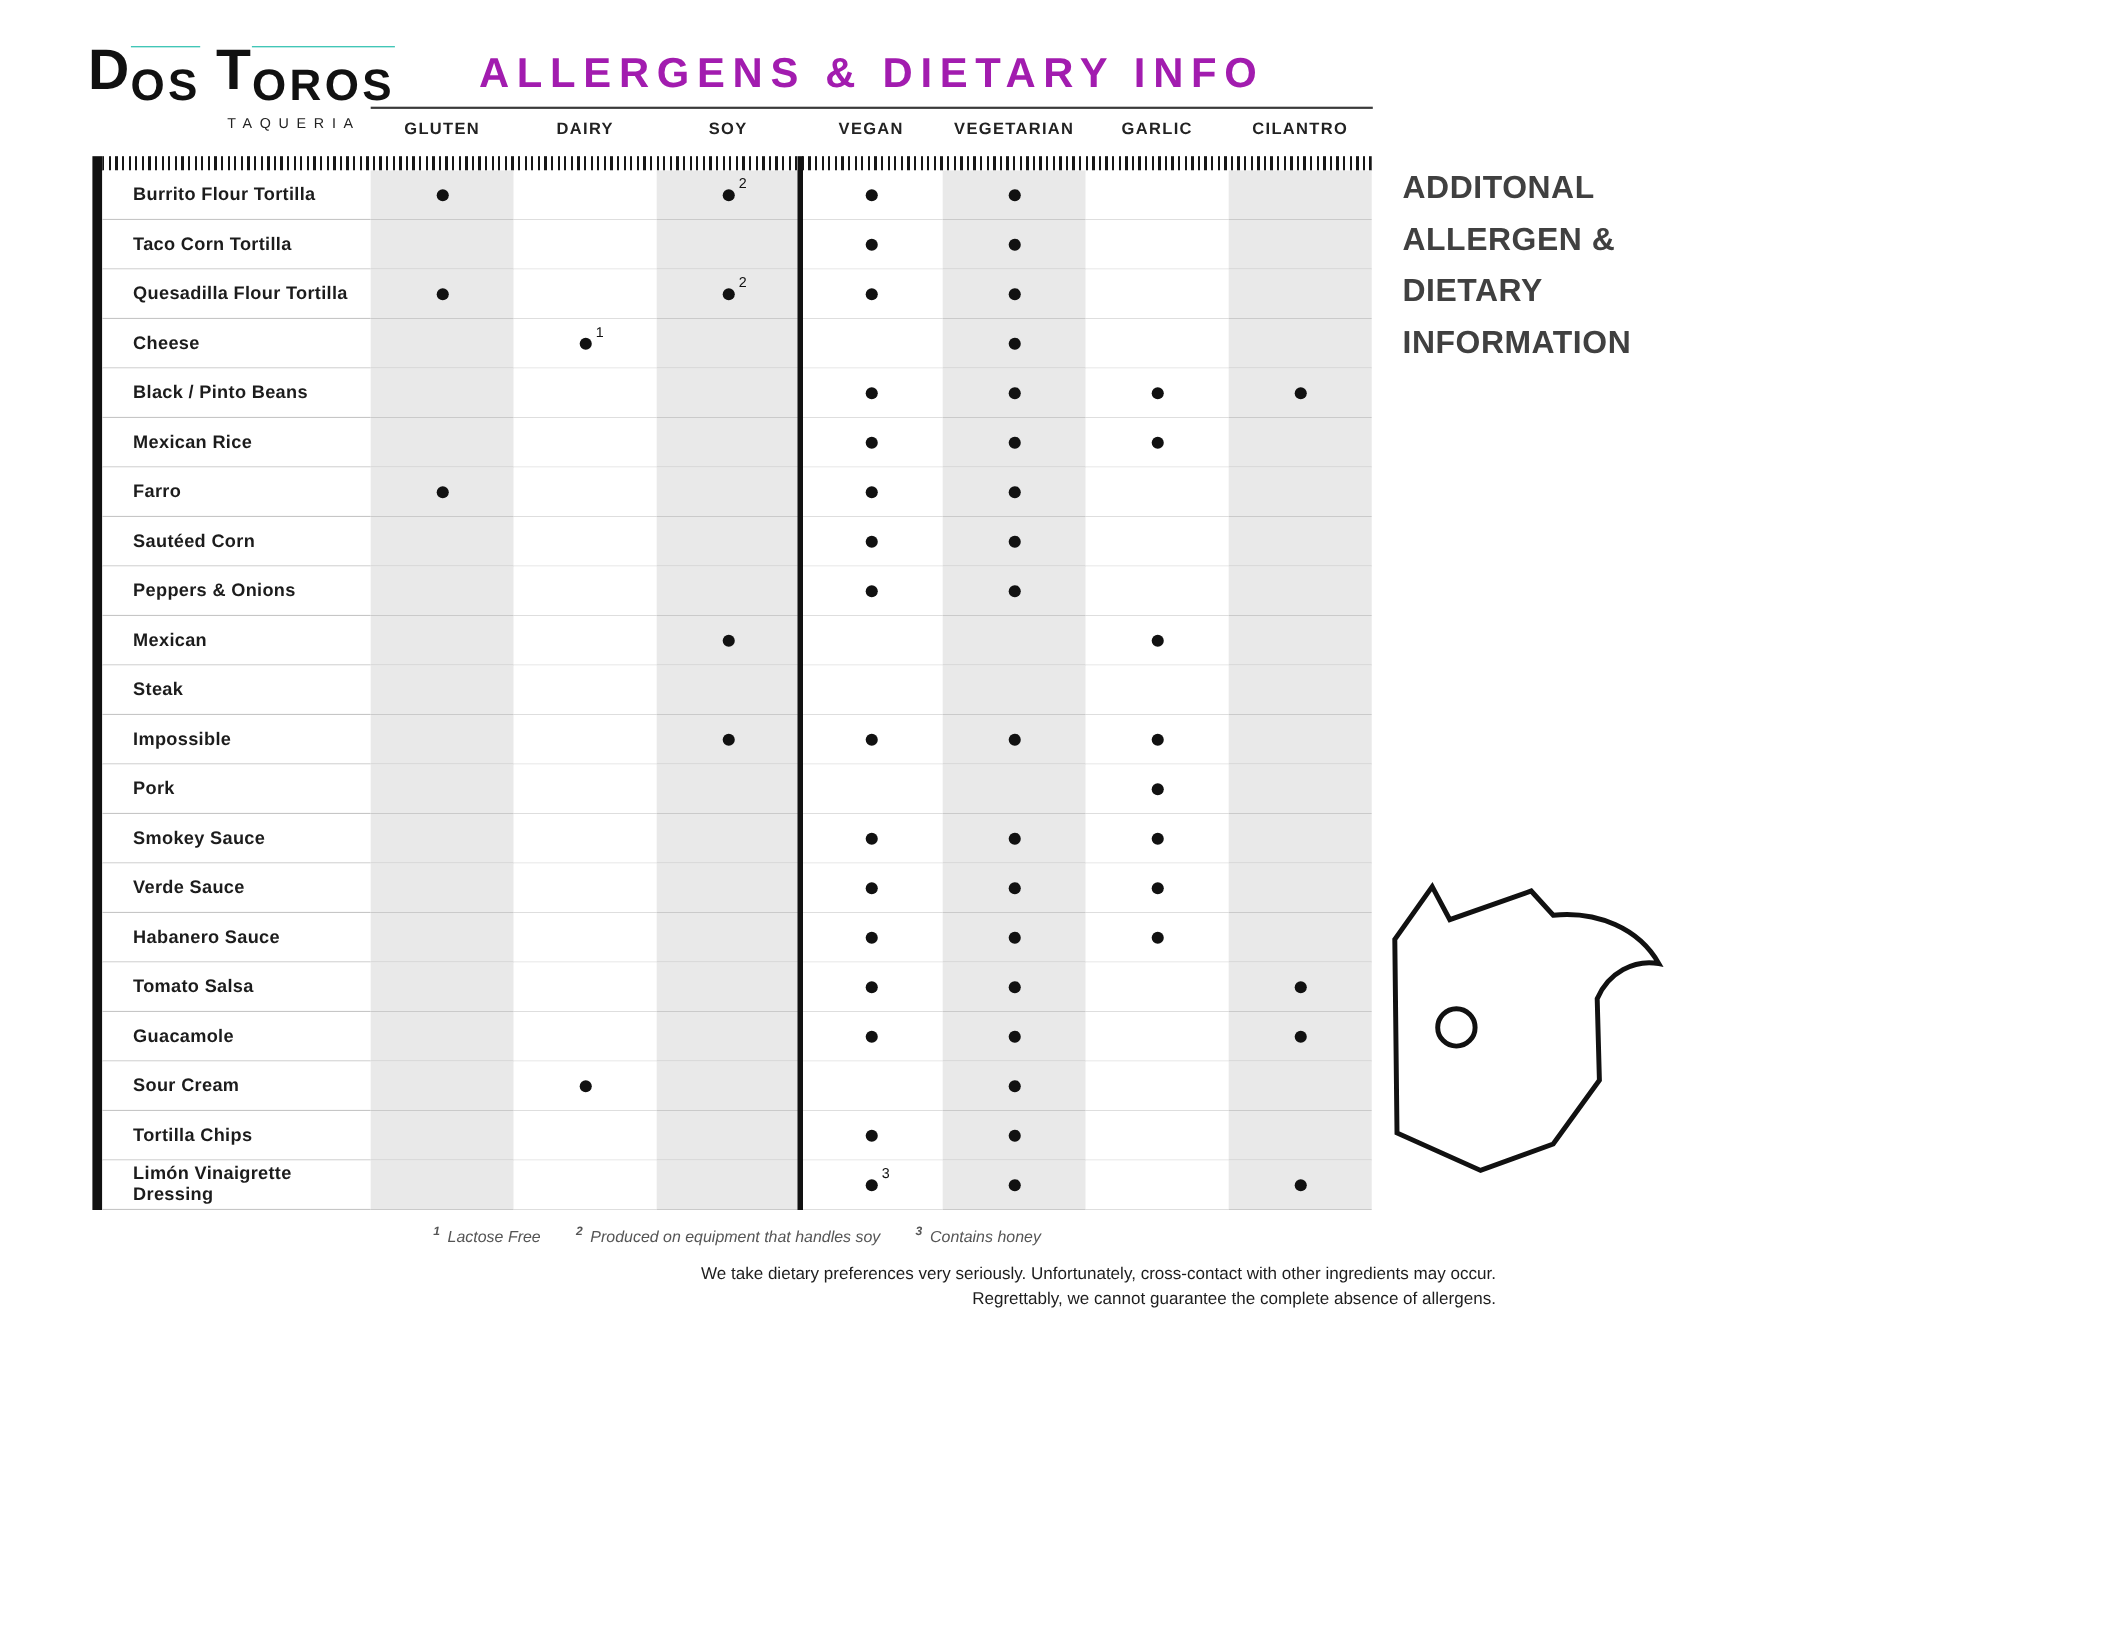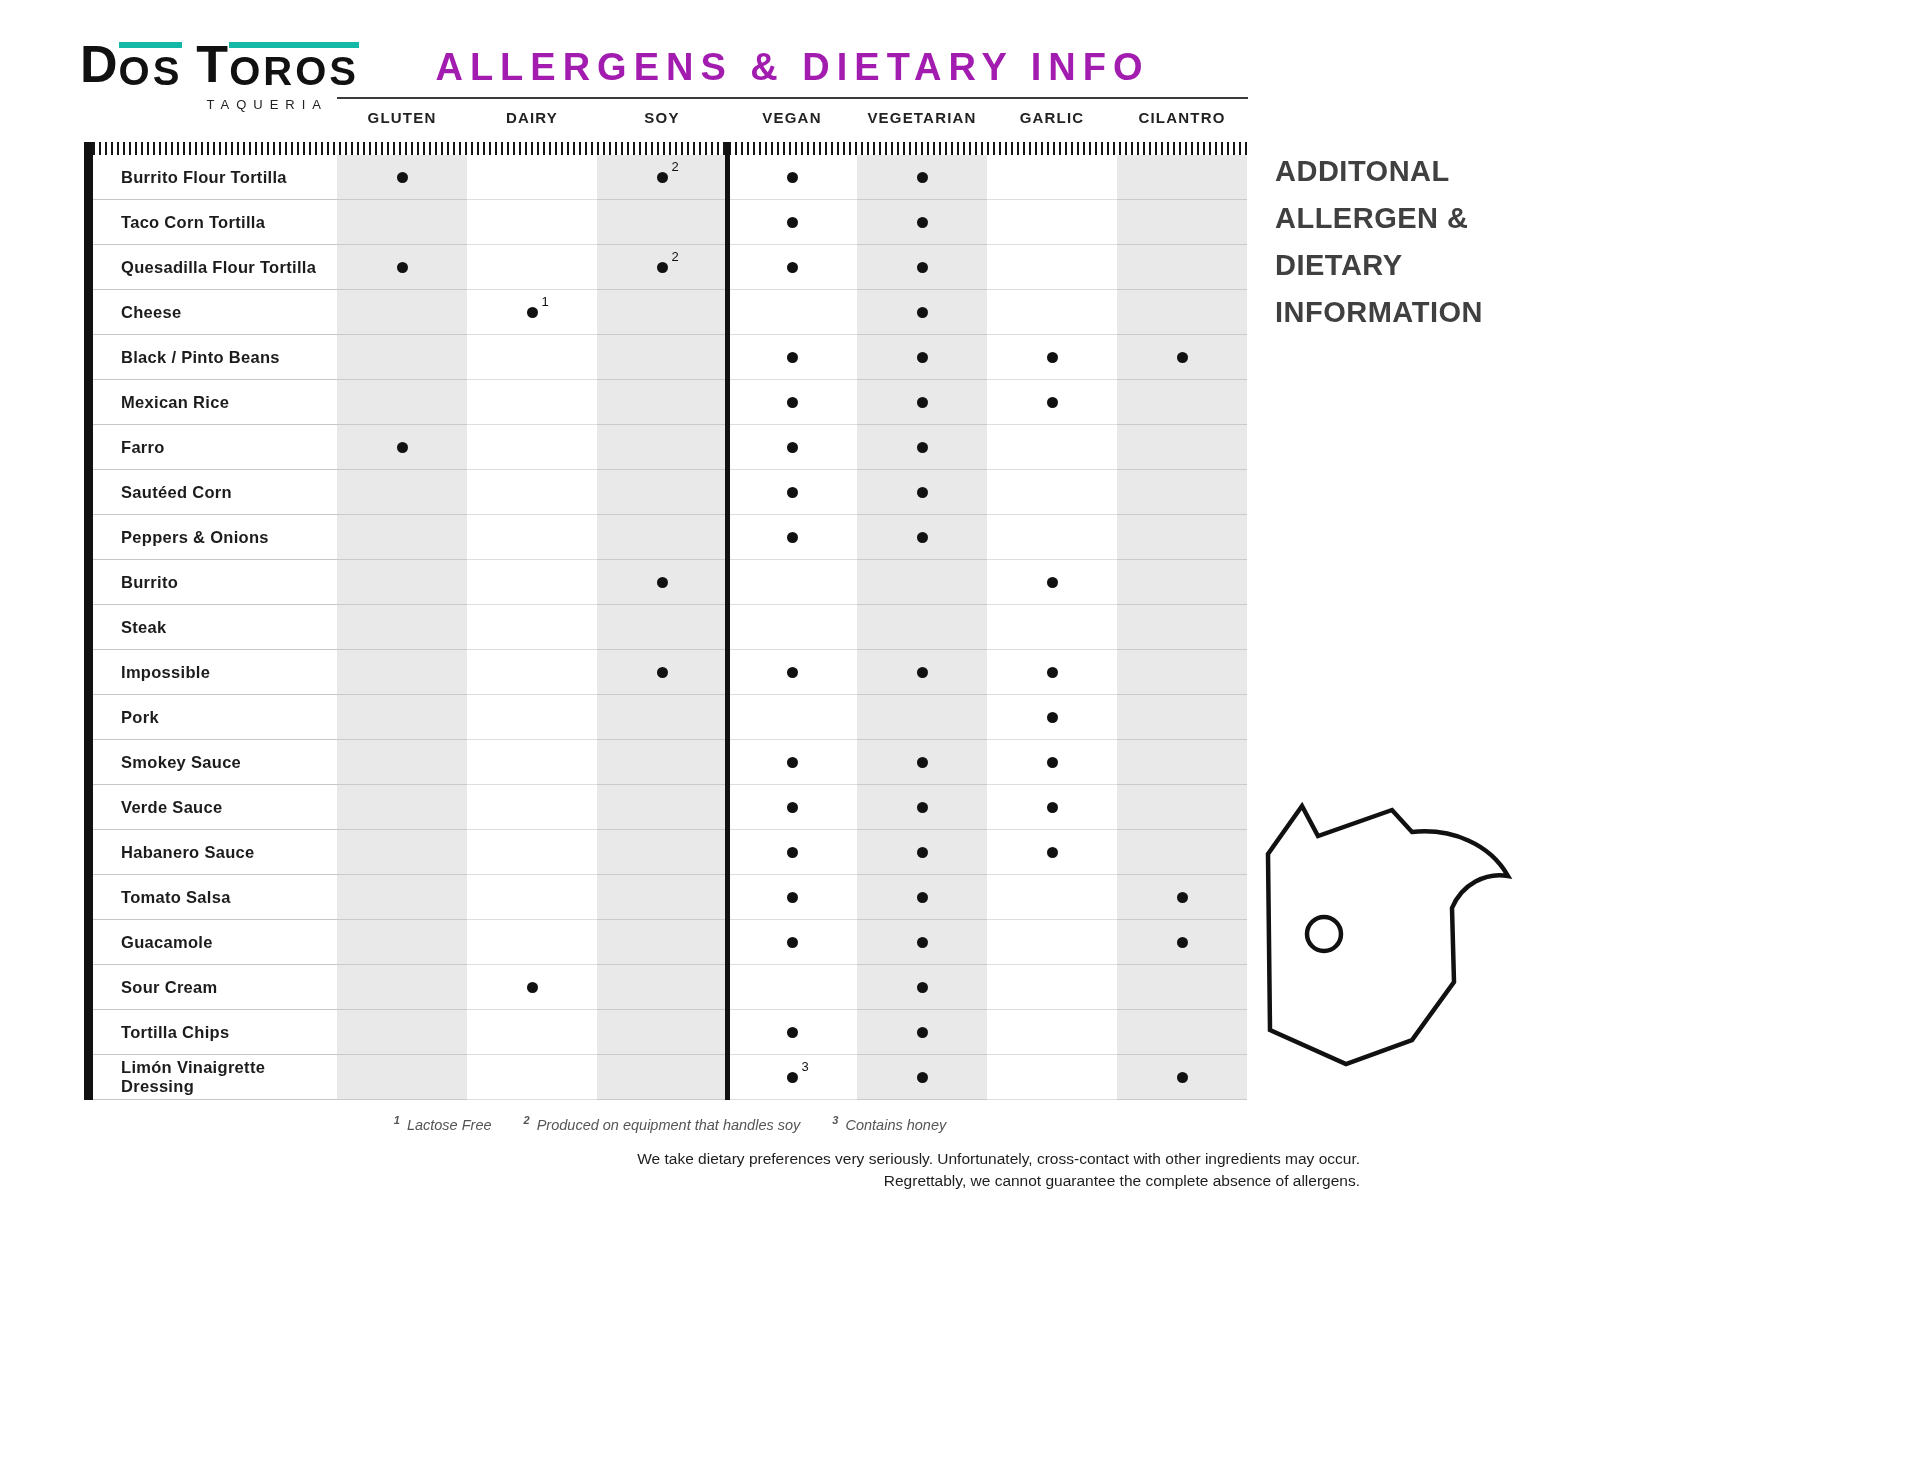--- a/index.html
+++ b/index.html
@@ -9,21 +9,21 @@
     font-family:"Liberation Sans", sans-serif;
     color:#1a1a1a; position:relative; overflow:hidden;
   }
   .page { position:relative; width:1920px; height:1484px; background:#fff; }
 
   
   .logo { position:absolute; left:80px; top:42px; width:250px; }
   .wm { display:flex; align-items:flex-start; gap:14px; color:#111; font-weight:700; }
   .wm-seg { display:flex; align-items:flex-start; }
   .wm-first { font-size:52px; line-height:0.85; letter-spacing:0; }
-  .wm-rest { font-size:40px; line-height:0.98; border-top:6px solid #14b8a6; padding-top:4px; margin-left:1px; letter-spacing:3px; }
+  .wm-rest { font-size:40px; line-height:0.98; border-top:1px solid #14b8a6; padding-top:16px; margin-left:1px; letter-spacing:3px; }
   .tagline { text-align:right; font-size:13px; letter-spacing:7px; margin-top:6px; color:#222; font-weight:500; padding-right:2px; }
 
   
   .title { position:absolute; left:337px; top:46px; width:911px; text-align:center;
            font-size:38px; font-weight:800; letter-spacing:7px; color:#a21caf; }
   .title-rule { position:absolute; left:337px; top:97px; width:911px; border-top:2px solid #3a3a3a; }
   .col-headers { position:absolute; left:337px; top:109px; width:910px; display:flex; }
   .col-h { width:130px; text-align:center; font-size:15px; font-weight:700; letter-spacing:1.2px; color:#222; }
 
   
@@ -269,21 +269,21 @@
             <span class="dot"></span>
           </span>
         </div>
         <div class="cell shade">
           <span class="dotwrap">
             <span class="dot"></span>
           </span>
         </div>
         <div class="cell"></div>
         <div class="cell shade"></div>
-        <div class="rlabel">Burrito</div>
+        <div class="rlabel">Mexican</div>
         <div class="cell shade"></div>
         <div class="cell"></div>
         <div class="cell shade">
           <span class="dotwrap">
             <span class="dot"></span>
           </span>
         </div>
         <div class="cell"></div>
         <div class="cell shade"></div>
         <div class="cell">

